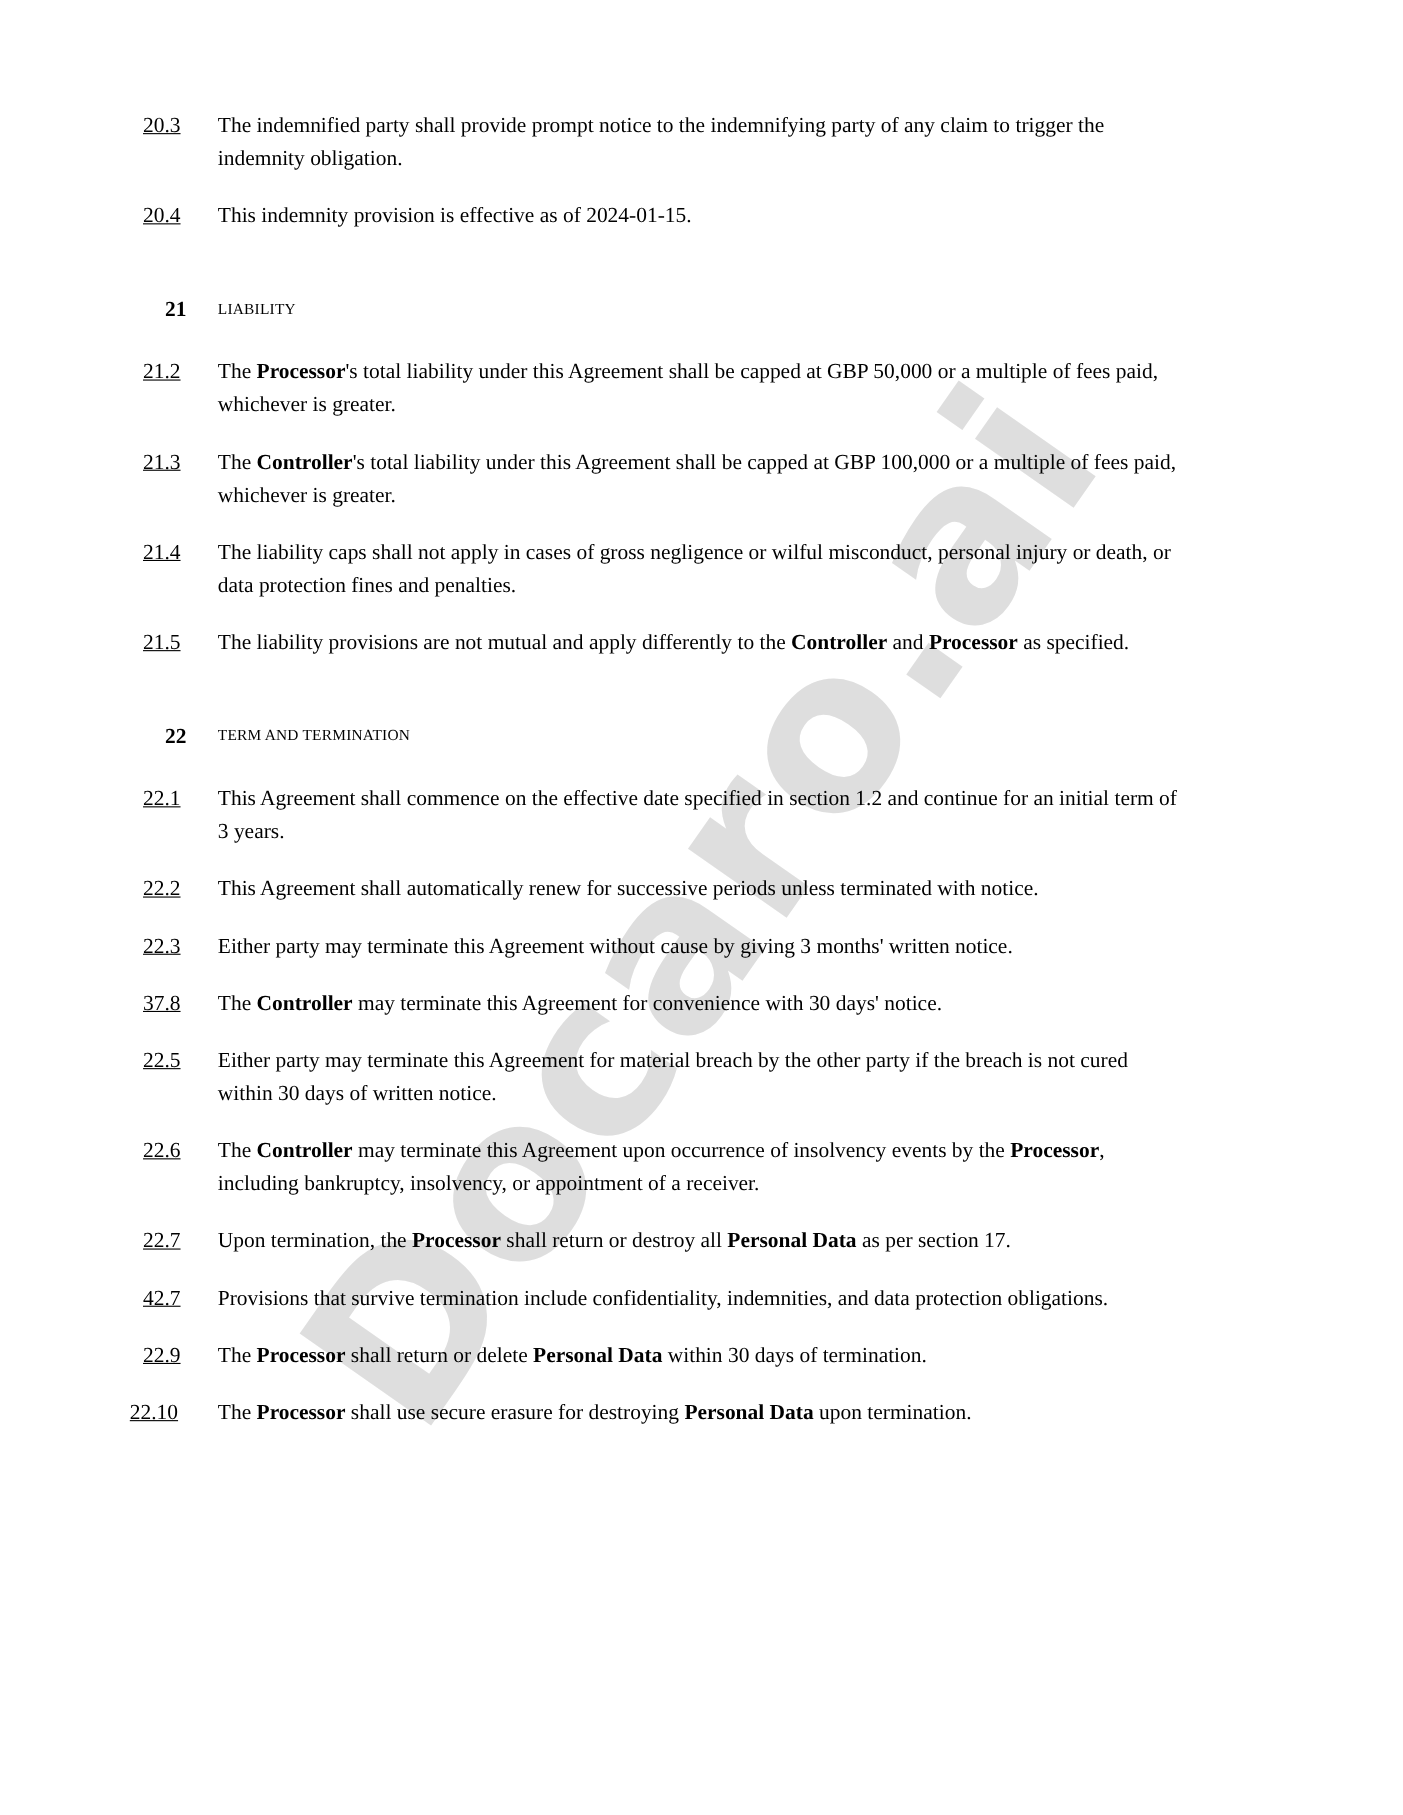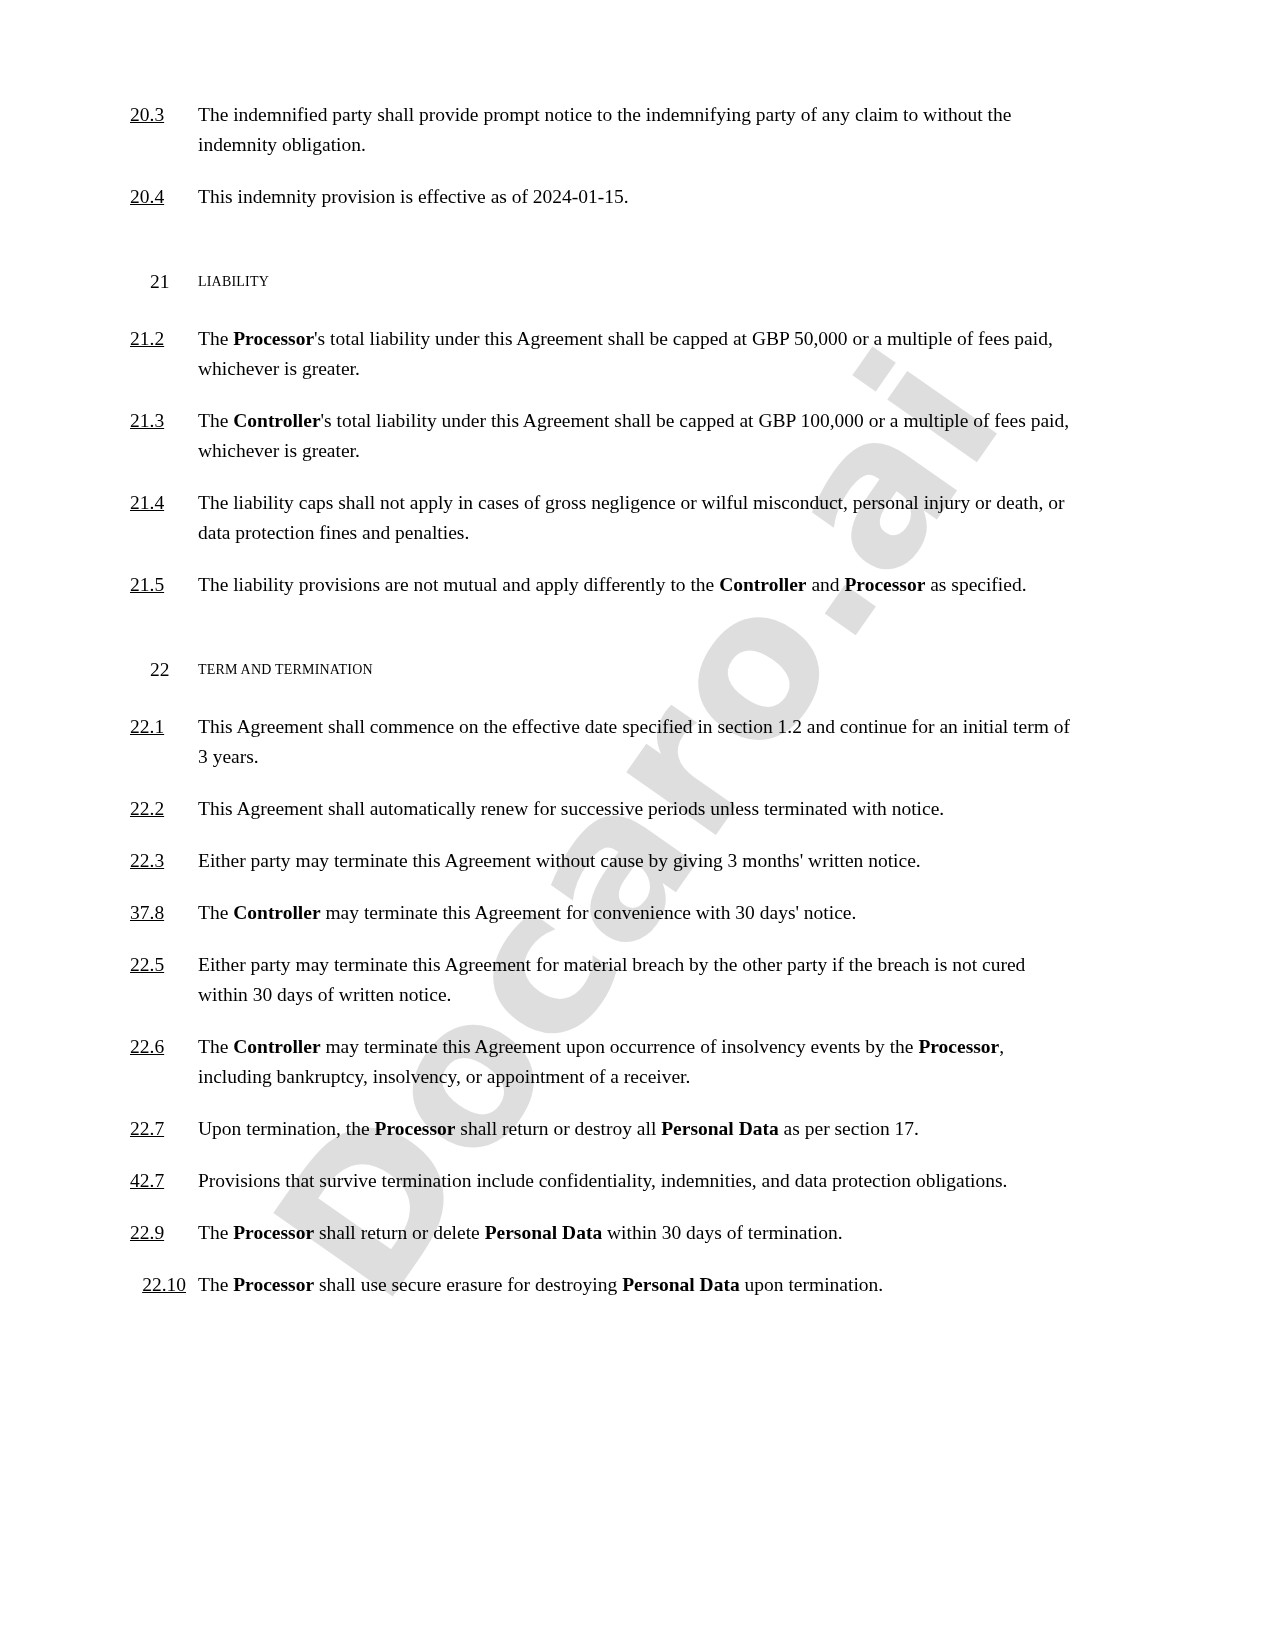--- a/index.html
+++ b/index.html
@@ -49,39 +49,38 @@
     text-align: left;
     font-size: 19.5px;
     line-height: 30px;
     padding-right: 0;
     text-decoration: underline;
   }
   .clause .num.wide {
     flex: 0 0 68px;
     margin-left: -12px;
     padding-right: 12px;
-    text-align: right;
   }
   .clause .body {
     flex: 1 1 auto;
     font-size: 19.5px;
     line-height: 30px;
     text-align: left;
     max-width: 880px;
   }
   .heading {
     display: flex;
     align-items: flex-start;
     margin-top: 56px;
     margin-bottom: 28px;
   }
   .heading .num {
     flex: 0 0 68px;
     font-size: 19.5px;
-    font-weight: normal;
+    font-weight: bold;
     line-height: 28px;
     text-align: left;
     padding-left: 20px;
     box-sizing: border-box;
   }
   .heading .title {
     flex: 1 1 auto;
     font-size: 14px;
     font-weight: normal;
     line-height: 28px;
@@ -93,21 +92,21 @@
 <body>
 
 <div class="page">
 
   <div class="watermark">Docaro.ai</div>
 
   <div class="content">
 
     <div class="clause">
       <div class="num">20.3</div>
-      <div class="body">The indemnified party shall provide prompt notice to the indemnifying party of any claim to without the indemnity obligation.</div>
+      <div class="body">The indemnified party shall provide prompt notice to the indemnifying party of any claim to trigger the indemnity obligation.</div>
     </div>
 
     <div class="clause">
       <div class="num">20.4</div>
       <div class="body">This indemnity provision is effective as of 2024-01-15.</div>
     </div>
 
     <div class="heading">
       <div class="num">21</div>
       <div class="title">LIABILITY</div>

